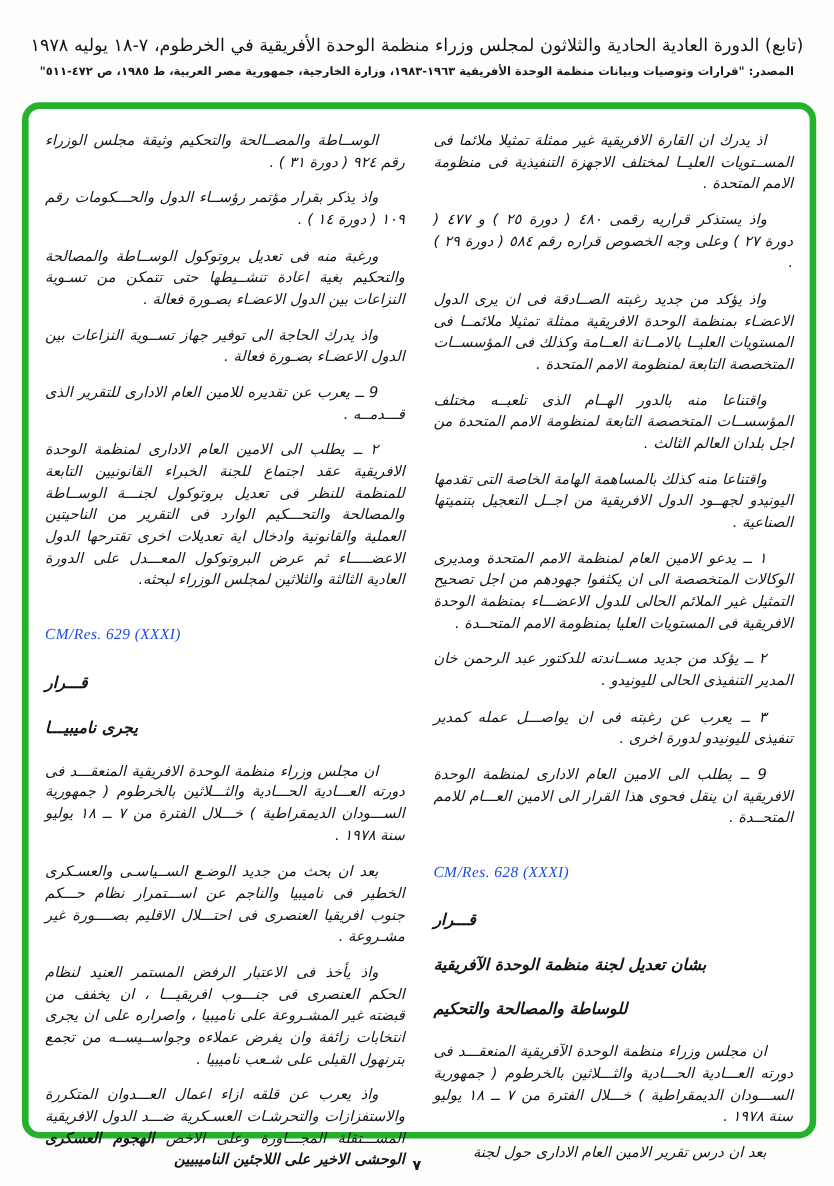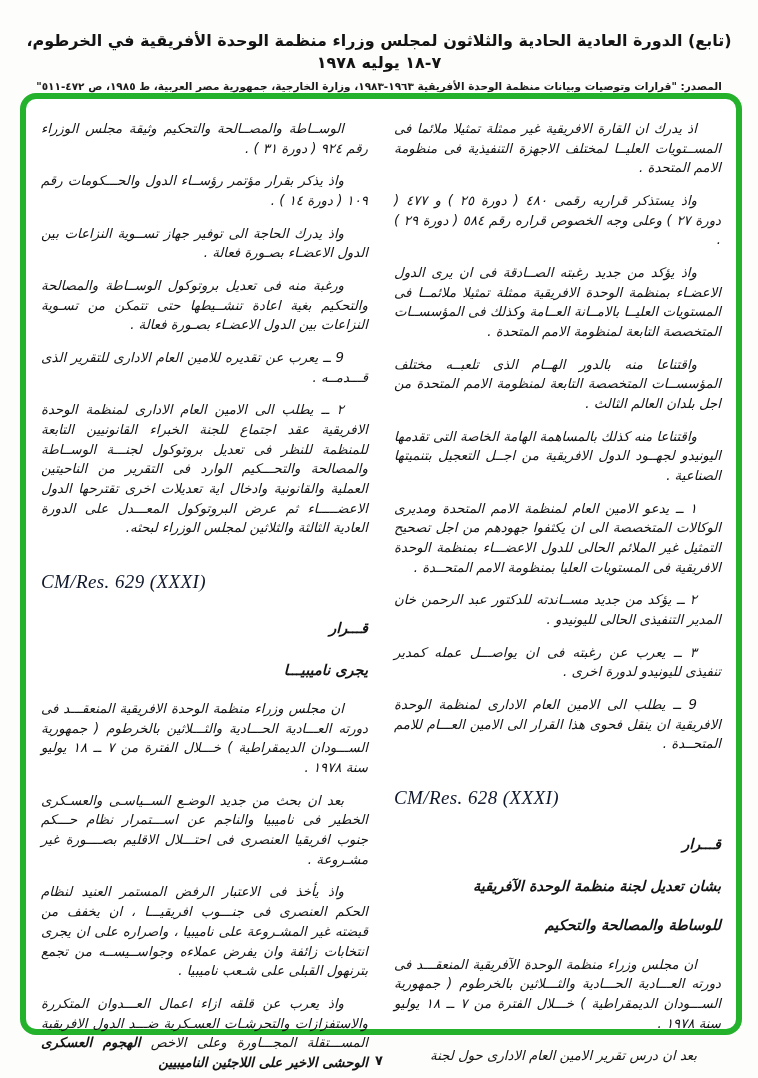--- a/index.html
+++ b/index.html
@@ -9,21 +9,21 @@
     font-family:"DejaVu Sans",sans-serif;
     color:#141414;
     position:relative;
     overflow:hidden;
   }
   .page{width:758px;height:1078px;position:relative;}
 
   
   .hdr{direction:rtl;text-align:center;padding-top:30px;}
   .hdr-title{
-    font-size:16px;font-weight:bold;letter-spacing:0;
+    font-size:16px;font-weight:normal;letter-spacing:0;
     line-height:1.35;padding:0 26px;
   }
   .hdr-source{
     font-size:10.5px;font-weight:bold;margin-top:7px;color:#1a1a1a;
   }
 
   
   .frame{
     position:absolute;left:20px;top:93px;
     width:722px;height:942px;
@@ -42,25 +42,25 @@
     direction:rtl;text-align:justify;
     font-size:13.3px;line-height:1.48;
   }
 
   
   p{margin:0;font-style:italic;}
   .para{margin-bottom:13px;text-indent:24px;}
   .ref{
     direction:ltr;text-align:left;text-indent:0;
     font-family:"Liberation Serif",serif;
-    font-size:19px;letter-spacing:.4px;
-    margin:30px 0 22px 0;color:#0f172a;
+    font-size:14px;letter-spacing:.4px;
+    margin:30px 0 22px 0;color:#1d4ed8;
   }
   .center-h{
-    text-align:right;text-indent:0;font-weight:bold;
+    text-align:left;text-indent:0;font-weight:bold;
     font-size:14.5px;margin-bottom:18px;
   }
   .center-h.qarar{letter-spacing:1px;margin-bottom:20px;}
   .bold{font-weight:bold;}
 
   
   .page-number{
     position:absolute;left:0;right:0;bottom:10px;
     text-align:center;font-size:13px;font-weight:bold;
     direction:rtl;
@@ -93,22 +93,22 @@
         <p class="center-h qarar">قـــرار</p>
         <p class="center-h">بشان تعديل لجنة منظمة الوحدة الآفريقية</p>
         <p class="center-h">للوساطة والمصالحة والتحكيم</p>
         <p class="para">ان مجلس وزراء منظمة الوحدة الآفريقية المنعقـــد فى دورته العـــادية الحـــادية والثـــلاثين بالخرطوم ( جمهورية الســـودان الديمقراطية ) خـــلال الفترة من ٧ ــ ١٨ يوليو سنة ١٩٧٨ .</p>
         <p class="para">بعد ان درس تقرير الامين العام الادارى حول لجنة</p>
       </section>
 
       <section class="col">
         <p class="para">الوســاطة والمصــالحة والتحكيم وثيقة مجلس الوزراء رقم ٩٢٤ ( دورة ٣١ ) .</p>
         <p class="para">واذ يذكر بقرار مؤتمر رؤســاء الدول والحـــكومات رقم ١٠٩ ( دورة ١٤ ) .</p>
+        <p class="para">ورغبة منه فى تعديل بروتوكول الوســاطة والمصالحة والتحكيم بغية اعادة تنشــيطها حتى تتمكن من تسـوية النزاعات بين الدول الاعضـاء بصـورة فعالة .</p>
         <p class="para">واذ يدرك الحاجة الى توفير جهاز تســوية النزاعات بين الدول الاعضـاء بصـورة فعالة .</p>
-        <p class="para">ورغبة منه فى تعديل بروتوكول الوســاطة والمصالحة والتحكيم بغية اعادة تنشــيطها حتى تتمكن من تسـوية النزاعات بين الدول الاعضـاء بصـورة فعالة .</p>
         <p class="para">9 ــ يعرب عن تقديره للامين العام الادارى للتقرير الذى قـــدمــه .</p>
         <p class="para">٢ ــ يطلب الى الامين العام الادارى لمنظمة الوحدة الافريقية عقد اجتماع للجنة الخبراء القانونيين التابعة للمنظمة للنظر فى تعديل بروتوكول لجنـــة الوســاطة والمصالحة والتحـــكيم الوارد فى التقرير من الناحيتين العملية والقانونية وادخال اية تعديلات اخرى تقترحها الدول الاعضـــــاء ثم عرض البروتوكول المعـــدل على الدورة العادية الثالثة والثلاثين لمجلس الوزراء لبحثه.</p>
         <p class="ref">CM/Res. 629 (XXXI)</p>
         <p class="center-h qarar">قـــرار</p>
         <p class="center-h">يجرى ناميبيـــا</p>
         <p class="para">ان مجلس وزراء منظمة الوحدة الافريقية المنعقـــد فى دورته العـــادية الحـــادية والثـــلاثين بالخرطوم ( جمهورية الســـودان الديمقراطية ) خـــلال الفترة من ٧ ــ ١٨ يوليو سنة ١٩٧٨ .</p>
         <p class="para">بعد ان بحث من جديد الوضـع الســياسـى والعسـكرى الخطير فى ناميبيا والناجم عن اســـتمرار نظام حـــكم جنوب افريقيا العنصرى فى احتـــلال الاقليم بصــــورة غير مشـروعة .</p>
         <p class="para">واذ يأخذ فى الاعتبار الرفض المستمر العنيد لنظام الحكم العنصرى فى جنـــوب افريقيـــا ، ان يخفف من قبضته غير المشـروعة على ناميبيا ، واصراره على ان يجرى انتخابات زائفة وان يفرض عملاءه وجواســيســه من تجمع بترنهول القبلى على شـعب ناميبيا .</p>
         <p class="para"><span>واذ يعرب عن قلقه ازاء اعمال العـــدوان المتكررة والاستفزازات والتحرشـات العسـكرية ضـــد الدول الافريقية المســـتقلة المجـــاورة وعلى الاخص </span><span class="bold">الهجوم العسكرى الوحشى الاخير على اللاجئين الناميبيين</span></p>
       </section>

